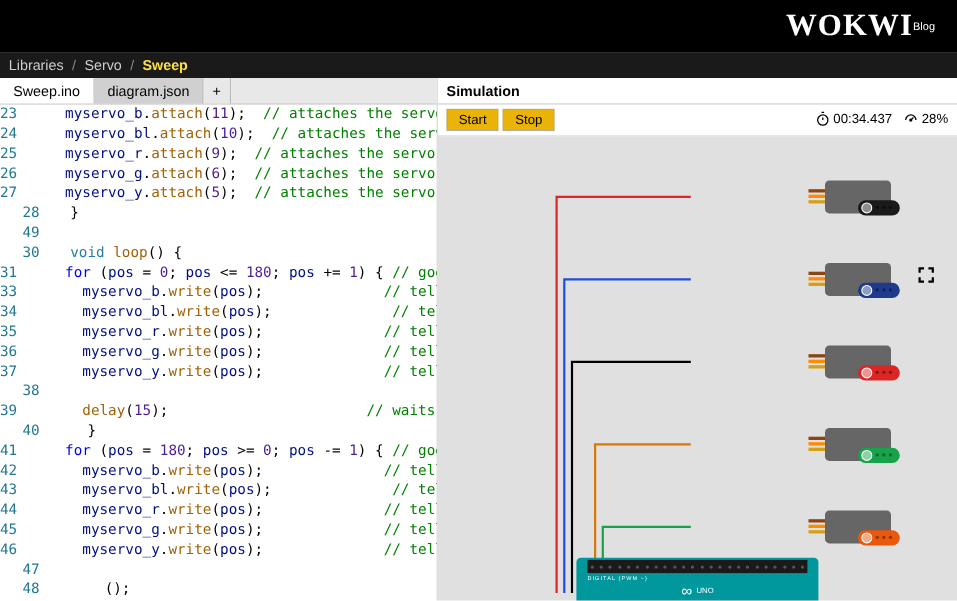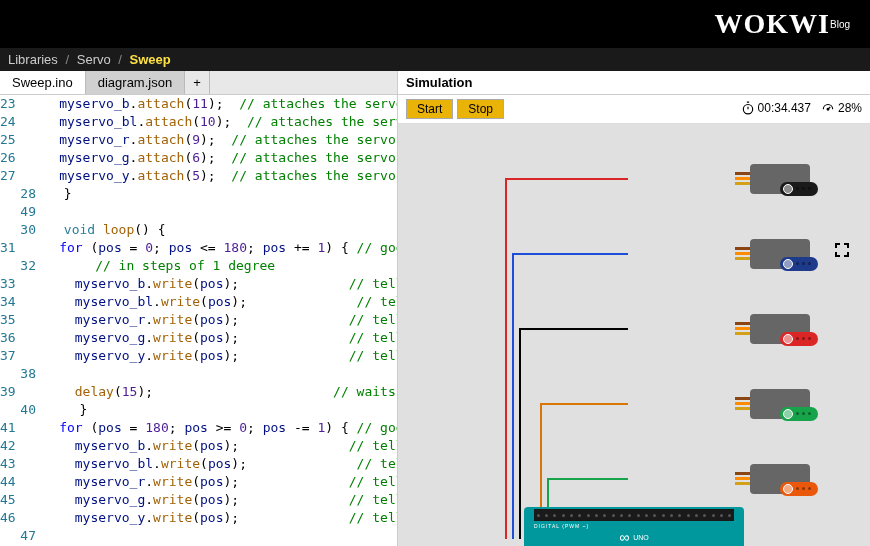--- a/index.html
+++ b/index.html
@@ -107,24 +107,20 @@
         </div>
         <div class="line">
           <div class="gutter">30</div>
           <div class="code-text"> <span class="type">void</span> <span class="fn">loop</span>() {</div>
         </div>
         <div class="line">
           <div class="gutter">31</div>
           <div class="code-text">   <span class="kw">for</span> (<span class="ident">pos</span> = <span class="num">0</span>; <span class="ident">pos</span> &lt;= <span class="num">180</span>; <span class="ident">pos</span> += <span class="num">1</span>) { <span class="cm">// goes from </span></div>
         </div>
         <div class="line">
-          <div class="gutter">32</div>
-          <div class="code-text">     <span class="cm">// in steps of 1 degree</span></div>
-        </div>
-        <div class="line">
           <div class="gutter">33</div>
           <div class="code-text">     <span class="ident">myservo_b</span>.<span class="fn">write</span>(<span class="ident">pos</span>);              <span class="cm">// tell servo </span></div>
         </div>
         <div class="line">
           <div class="gutter">34</div>
           <div class="code-text">     <span class="ident">myservo_bl</span>.<span class="fn">write</span>(<span class="ident">pos</span>);              <span class="cm">// tell servo</span></div>
         </div>
         <div class="line">
           <div class="gutter">35</div>
           <div class="code-text">     <span class="ident">myservo_r</span>.<span class="fn">write</span>(<span class="ident">pos</span>);              <span class="cm">// tell servo </span></div>

